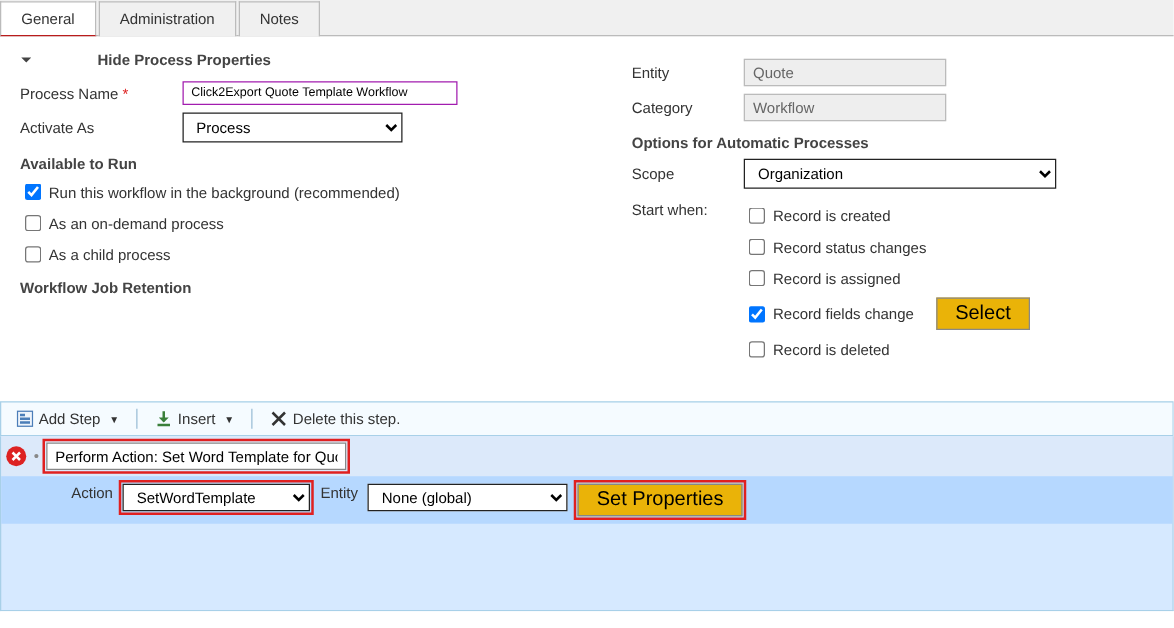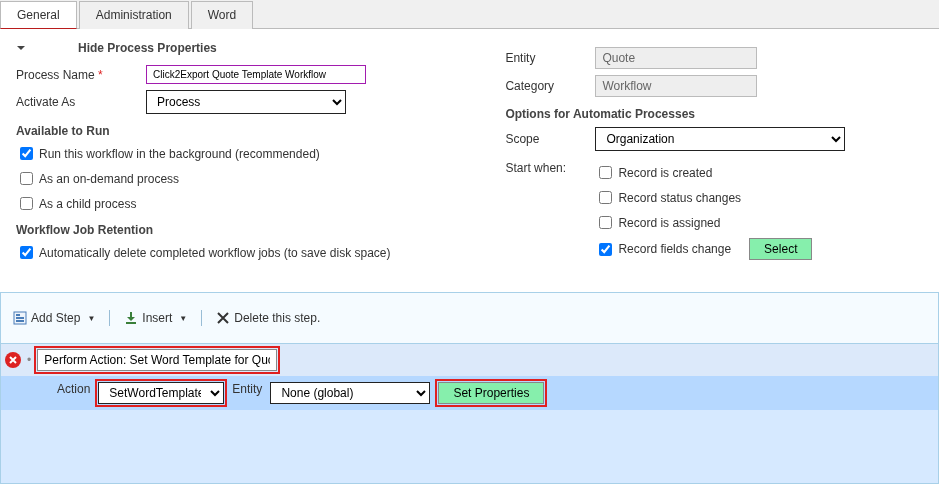--- a/index.html
+++ b/index.html
@@ -58,21 +58,21 @@
     border: 1px solid #a21caf;
     padding: 3px 6px;
     width: 200px;
     background: #fff;
     font-family: inherit;
     font-size: 10px;
   }
   .select-input {
     border: 1px solid #222;
     padding: 3px 6px;
-    width: 200px;
+    width: 176px;
     background: #fff;
     font-family: inherit;
     font-size: 12px;
   }
   .readonly-input {
     border: 1px solid #bbb;
     padding: 3px 6px;
     width: 162px;
     background: #eee;
     color: #666;
@@ -83,32 +83,32 @@
     margin: 10px 0 6px 0;
   }
   .chk-row {
     display: flex;
     align-items: center;
     margin: 6px 0;
   }
   .chk-row input[type="checkbox"] { margin-right: 6px; }
   .btn {
     border: 1px solid #888;
-    background: #86efac;
+    background: #eab308;
     padding: 3px 14px;
     font-family: inherit;
-    font-size: 12px;
+    font-size: 16px;
     cursor: pointer;
   }
   .toolbar {
     display: flex;
     align-items: center;
     border: 1px solid #a8d0e8;
     background: #f5fbff;
-    padding: 16px 6px;
+    padding: 4px 6px;
     gap: 4px;
   }
   .tb-btn {
     display: flex;
     align-items: center;
     padding: 2px 6px;
     cursor: pointer;
     gap: 4px;
   }
   .tb-sep {
@@ -157,35 +157,35 @@
     padding: 6px 16px 6px 56px;
     gap: 8px;
   }
   .inline-select {
     border: 1px solid #222;
     background: #fff;
     padding: 2px 6px;
     font-family: inherit;
     font-size: 12px;
   }
-  .w-action { width: 126px; }
+  .w-action { width: 150px; }
   .w-entity { width: 160px; }
   .red-box { outline: 2px solid #e02020; outline-offset: 1px; }
   .dropdown-caret {
     font-size: 8px;
     margin-left: 3px;
   }
 </style>
 </head>
 <body>
 
 <div class="tabs">
   <div class="tab active">General</div>
   <div class="tab">Administration</div>
-  <div class="tab">Word</div>
+  <div class="tab">Notes</div>
 </div>
 
 <div class="content">
   <div class="col-left">
 
     <div class="toggle-row">
       <svg width="10" height="10" viewBox="0 0 10 10">
           <path d="M1 3 L5 7 L9 3 Z" fill="#444"></path>
         </svg>
       <span>Hide Process Properties</span>
@@ -215,24 +215,20 @@
       <input type="checkbox" style="">
       <span>As an on-demand process</span>
     </div>
     <div class="chk-row">
       <input type="checkbox" style="">
       <span>As a child process</span>
     </div>
 
     <div class="section-head">Workflow Job Retention</div>
 
-    <div class="chk-row">
-      <input type="checkbox" checked="" style="">
-      <span>Automatically delete completed workflow jobs (to save disk space)</span>
-    </div>
 
   </div>
 
   <div class="col-right">
 
     <div class="form-row">
       <div class="label" style="width:90px">Entity</div>
       <div class="readonly-input">Quote</div>
     </div>
     <div class="form-row">
@@ -261,20 +257,24 @@
           <span>Record status changes</span>
         </div>
         <div class="chk-row">
           <input type="checkbox" style="">
           <span>Record is assigned</span>
         </div>
         <div class="chk-row">
           <input type="checkbox" checked="" style="">
           <span>Record fields change</span>
           <button class="btn" style="margin-left:18px">Select</button>
+        </div>
+        <div class="chk-row">
+          <input type="checkbox" style="">
+          <span>Record is deleted</span>
         </div>
       </div>
     </div>
 
   </div>
 </div>
 
 <div class="toolbar">
   <div class="tb-btn">
     <svg width="14" height="14" viewBox="0 0 14 14">

